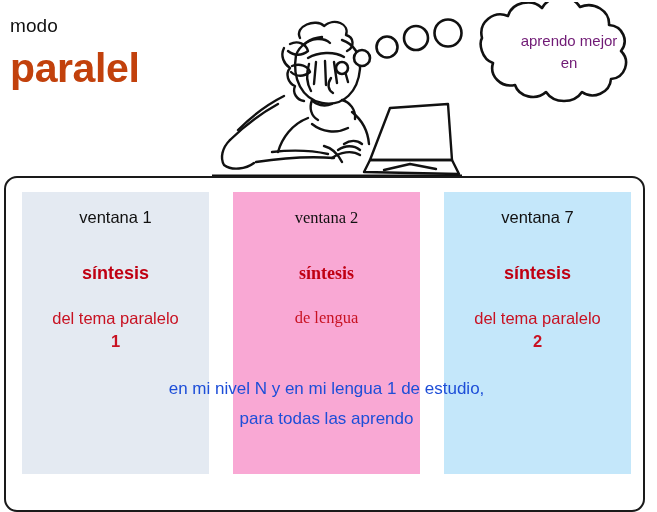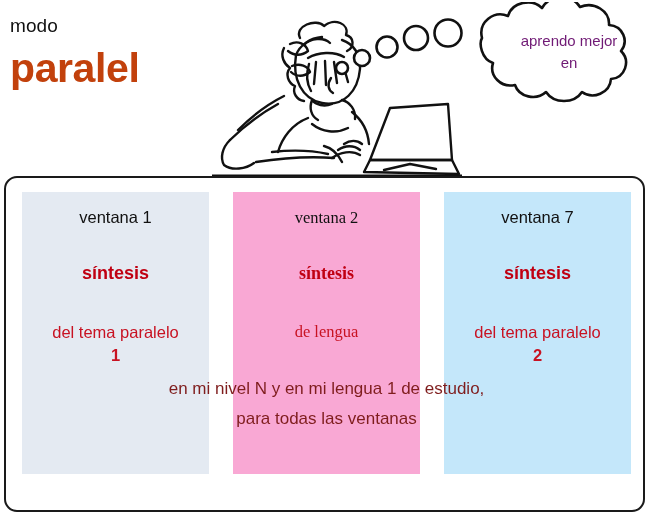--- a/index.html
+++ b/index.html
@@ -103,38 +103,38 @@
     line-height: 1.2;
   }
   .col-sintesis {
     margin-top: 35px;
     font-size: 18px;
     font-weight: bold;
     color: #C00012;
     line-height: 1.2;
   }
   .col-desc {
-    margin-top: 37px;
+    margin-top: 23px;
     font-size: 16.5px;
     color: #C81222;
     line-height: 1.34;
   }
   .col-desc-em {
     font-weight: bold;
   }
 
   
   #shared-footer {
     position: absolute;
     left: 16px;
     top: 196px;
     width: 609px;
     text-align: center;
     font-size: 17px;
-    color: #7f1d1d;
+    color: #1d4ed8;
     line-height: 1.75;
     pointer-events: none;
   }
 </style>
 </head>
 <body>
 
 <div id="header-title-block">
   <div id="title-modo">modo</div>
   <div id="title-paralel">paralel</div>
@@ -249,16 +249,16 @@
       <div class="col-desc">
         <div>del tema paralelo</div>
         <div class="col-desc-em">2</div>
       </div>
     </div>
 
   </div>
 
   <div id="shared-footer">
     <div>en mi nivel N  y en mi lengua 1 de estudio,</div>
-    <div>para todas las ventanas</div>
+    <div>para todas las aprendo</div>
   </div>
 
 </div>
 
 </body></html>

